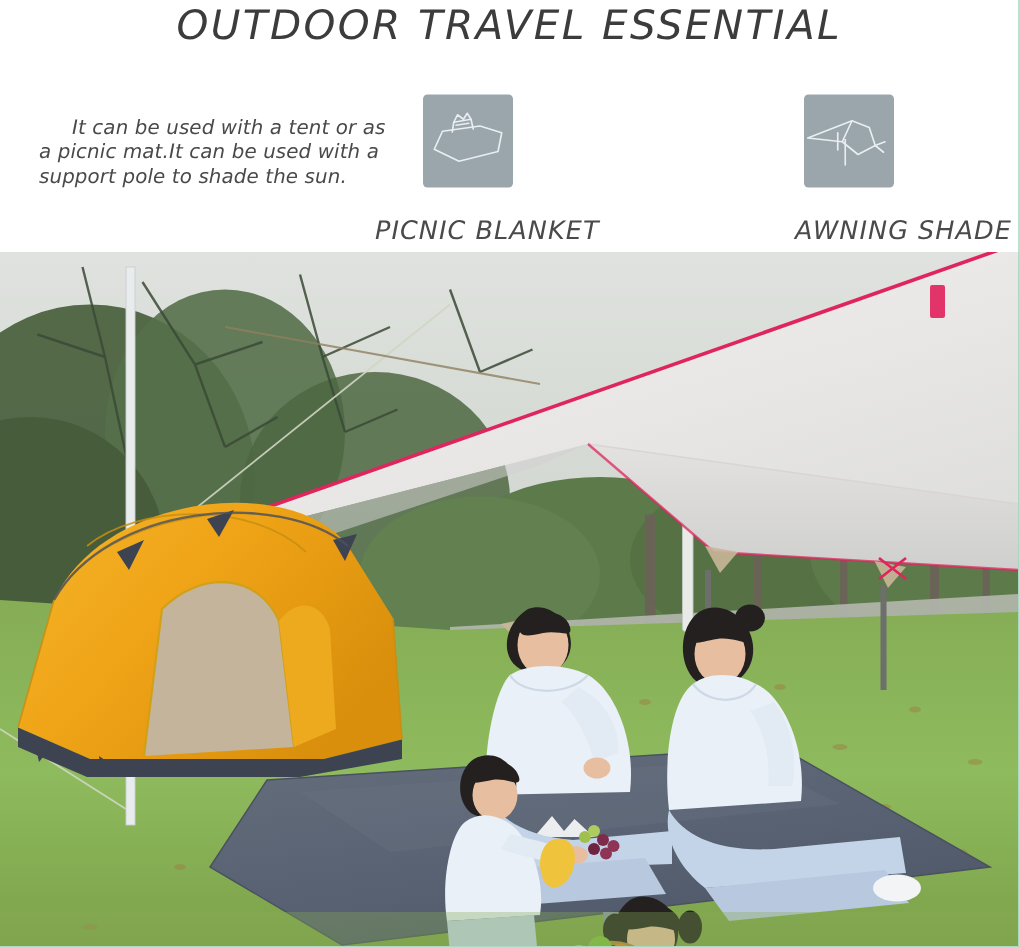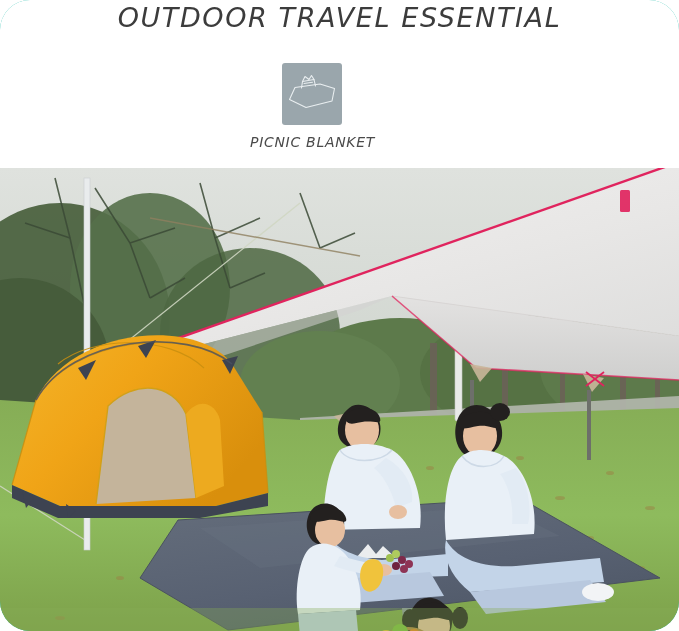--- a/index.html
+++ b/index.html
@@ -1,20 +1,20 @@
 <!DOCTYPE html>
 <html><head>
 <meta charset="utf-8">
 <style>
   html,body{margin:0;padding:0;background:#ffffff;}
   body{
     width:679px;height:631px;overflow:hidden;position:relative;
     font-family:"DejaVu Sans","Liberation Sans",sans-serif;
   }
-  #page{position:relative;width:679px;height:631px;background:#14b8a6;overflow:hidden;border-radius:30px;}
+  #page{position:relative;width:679px;height:631px;background:#14b8a6;overflow:hidden;}
 
   
   .header{position:absolute;left:0;top:0;width:679px;height:168px;background:#fff;}
 
   .title{
     position:absolute;left:0;top:2px;width:679px;
     text-align:center;
     font-family:"DejaVu Sans","Liberation Sans",sans-serif;
     font-style:italic;font-weight:400;
     font-size:27px;letter-spacing:1.6px;
@@ -35,24 +35,24 @@
   .feature.f3{left:520px;top:63px;}
 
   .tile{
     width:60px;height:62px;margin:0 auto;
     background:#9aa6ac;border-radius:3px;
     position:relative;overflow:hidden;
   }
   .tile svg{position:absolute;left:0;top:0;}
 
   .cap{
-    margin-top:9px;
+    margin-top:19px;
     font-family:"DejaVu Sans","Liberation Sans",sans-serif;
     font-style:italic;font-weight:400;
-    font-size:14px;letter-spacing:0.7px;
+    font-size:17px;letter-spacing:0.7px;
     color:#4a4a4a;white-space:nowrap;
   }
   .feature.f1 .cap{margin-left:-16px;}
   .feature.f3 .cap{margin-left:10px;}
 
   
   .photo{
     position:absolute;left:0;top:168px;width:679px;height:463px;
     overflow:hidden;background:#7ea64e;
     -webkit-mask-image:radial-gradient(120% 130% at 50% 50%, #000 86%, transparent 100%);
@@ -62,36 +62,52 @@
 </style>
 </head>
 <body>
 
 <div id="page">
 
   <div class="header">
 
     <div class="title">OUTDOOR TRAVEL ESSENTIAL</div>
 
+    <div class="desc">It can be used with a tent or as a picnic mat.It can be used with a support pole to shade the sun.</div>
 
     <div class="feature f1">
       <div class="tile">
         <svg width="60" height="62" viewBox="0 0 60 62">
           <g fill="none" stroke="#e9eef0" stroke-width="1.1" stroke-linejoin="round" stroke-linecap="round">
             <path d="M7.5 36.5 L13 24.5 L38 21 L52.5 25.5 L50 38 L24 44.5 Z"></path>
             <path d="M19.5 25 L20.5 18.5 L32 16.5 L33.5 23"></path>
             <path d="M20.5 18.5 L23 13.5 L27 16.5 L29.5 12.5 L32 16.5"></path>
             <path d="M22 20.5 L30.5 19.2"></path>
           </g>
         </svg>
       </div>
       <div class="cap">PICNIC BLANKET</div>
     </div>
 
 
+    <div class="feature f3">
+      <div class="tile">
+        <svg width="60" height="62" viewBox="0 0 60 62">
+          <g fill="none" stroke="#e9eef0" stroke-width="1.1" stroke-linejoin="round" stroke-linecap="round">
+            <path d="M2.5 29 L32 17.5 L43.5 22 L47.5 34 L36 40 L25.5 31.5 Z"></path>
+            <path d="M32 17.5 L25.5 31.5"></path>
+            <path d="M22.5 25.5 L22.5 37"></path>
+            <path d="M27.5 30 L27.5 47"></path>
+            <path d="M47.5 34 L54 31.5"></path>
+            <path d="M47.5 34 L53 38.5"></path>
+          </g>
+        </svg>
+      </div>
+      <div class="cap">AWNING SHADE</div>
+    </div>
   </div>
 
   <div class="photo">
     <svg width="679" height="463" viewBox="0 0 679 463">
       <defs>
         <linearGradient id="skyG" x1="0" y1="0" x2="0" y2="1">
           <stop offset="0" stop-color="#dfe2de"></stop>
             <stop offset="1" stop-color="#cdd3cc"></stop>
         </linearGradient>
         <linearGradient id="grassG" x1="0" y1="0" x2="0" y2="1">

